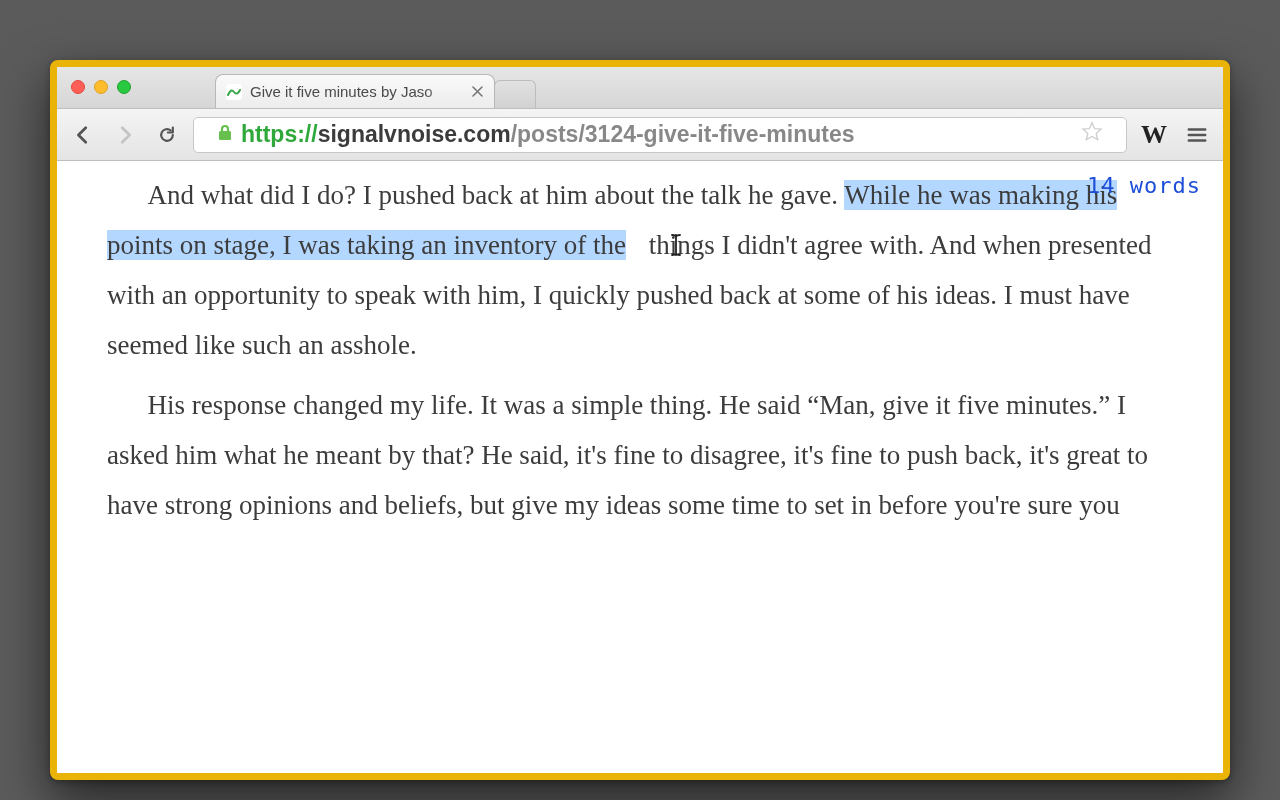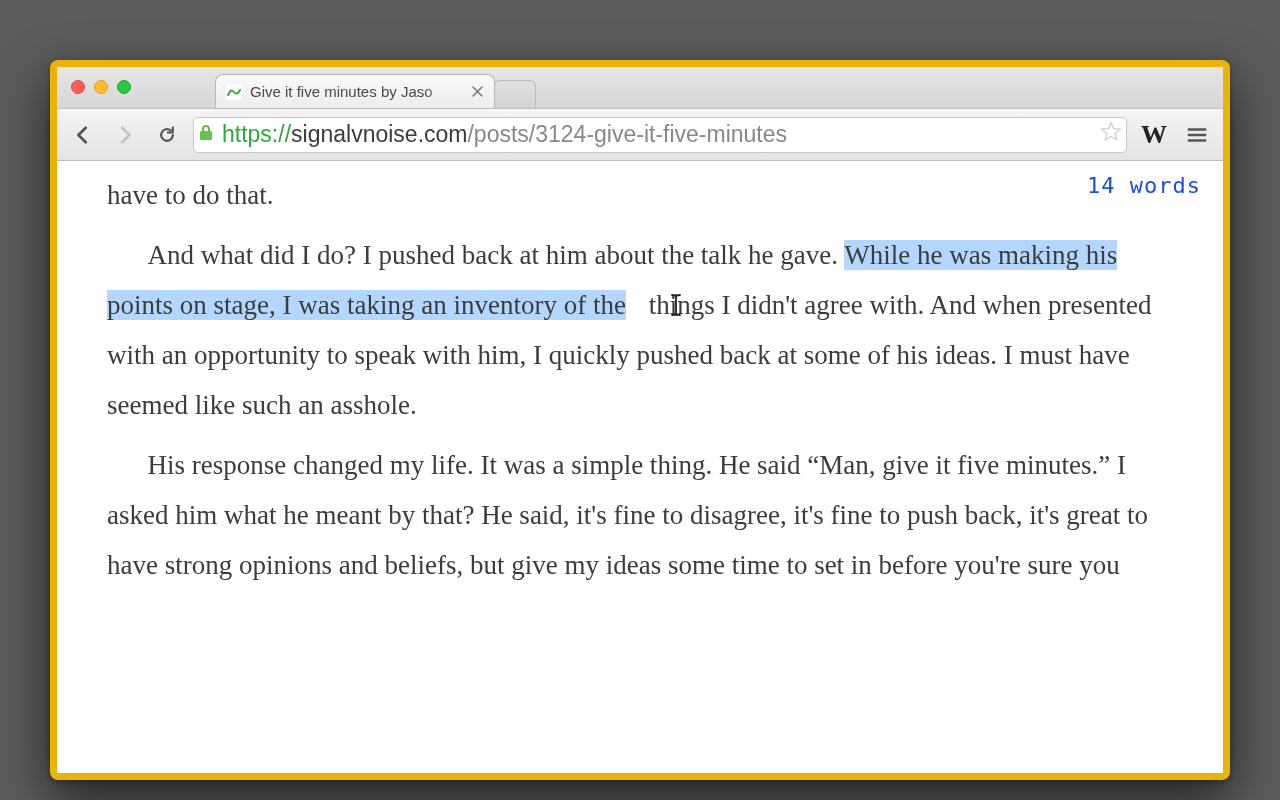--- a/index.html
+++ b/index.html
@@ -108,26 +108,27 @@
   }
   .navbtn.disabled { color: #bcbcbc; }
   .omnibox {
     flex: 1;
     height: 36px;
     background: #fff;
     border: 1px solid #c7c7c7;
     border-radius: 5px;
     display: flex;
     align-items: center;
-    padding: 0 4px;
+    padding: 0 23px;
     gap: 8px;
     font-size: 23px;
     color: #888;
     overflow: hidden;
     white-space: nowrap;
+    font-weight: bold;
   }
   .omnibox .scheme { color: #2fa83b; }
   .omnibox .host   { color: #3b3b3b; }
   .star { color:#d4d4d4; margin-left:auto; font-size:22px; }
   .ext-w {
     width: 34px;
     font: 700 26px Georgia, serif;
     text-align:center;
     color:#222;
   }
@@ -234,21 +235,20 @@
     <div class="navbtn">
       <svg width="22" height="22" viewBox="0 0 24 24">
           <path d="M3 6h18M3 12h18M3 18h18" stroke="#555" stroke-width="2.6" stroke-linecap="round"></path>
         </svg>
     </div>
   </div>
 
   <div class="content">
     <div class="overlay-count">14 words</div>
     <div class="article">
-      <p>have to do that.</p>
       <p class="indent">
         <span>And what did I do? I pushed back at him about the talk he gave. </span><span class="hl">While he was making his points on stage, I was taking an inventory of the</span><span class="ibeam"><svg width="12" height="26" viewBox="0 0 12 26">
               <path d="M6 3v20M2 3c2 0 4 0 4 2c0-2 2-2 4-2M2 23c2 0 4 0 4-2c0 2 2 2 4 2" stroke="#222" stroke-width="1.8" fill="none" stroke-linecap="round"></path>
             </svg></span><span> things I didn't agree with. And when presented with an opportunity to speak with him, I quickly pushed back at some of his ideas. I must have seemed like such an asshole.</span>
       </p>
       <p class="indent">His response changed my life. It was a simple thing. He said “Man, give it five minutes.” I asked him what he meant by that? He said, it's fine to disagree, it's fine to push back, it's great to have strong opinions and beliefs, but give my ideas some time to set in before you're sure you</p>
     </div>
   </div>
 
 </div>

